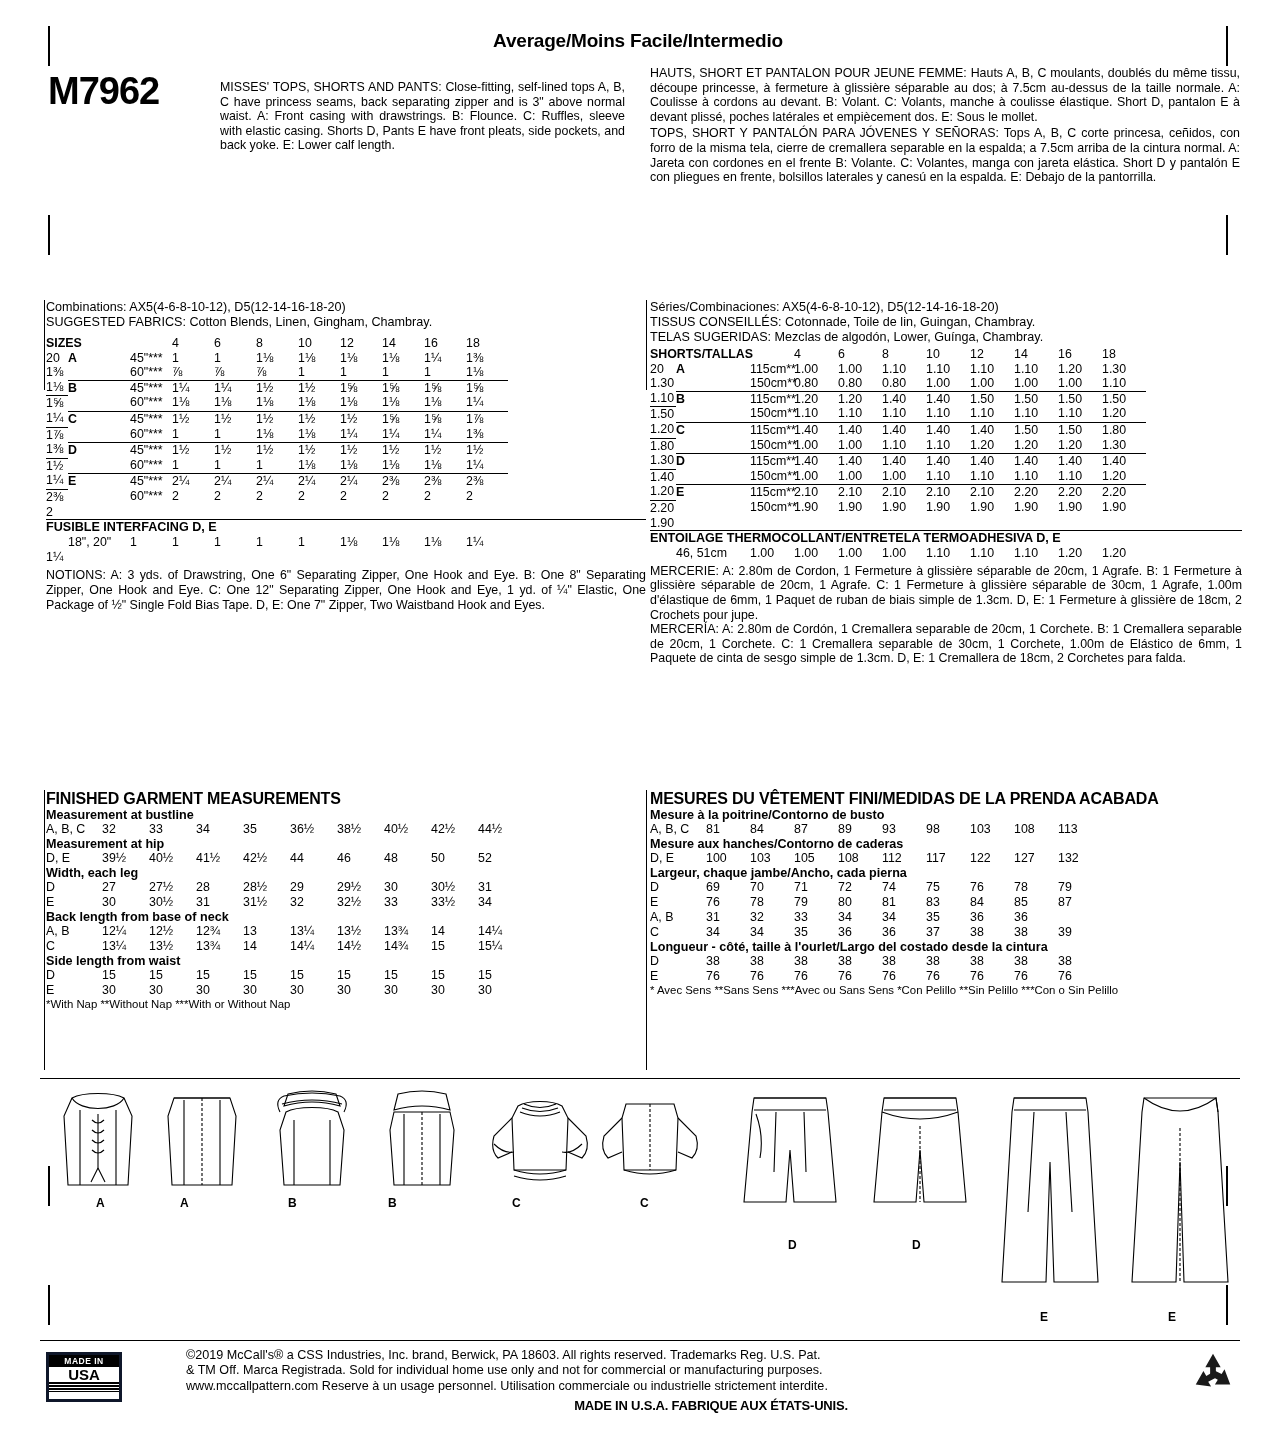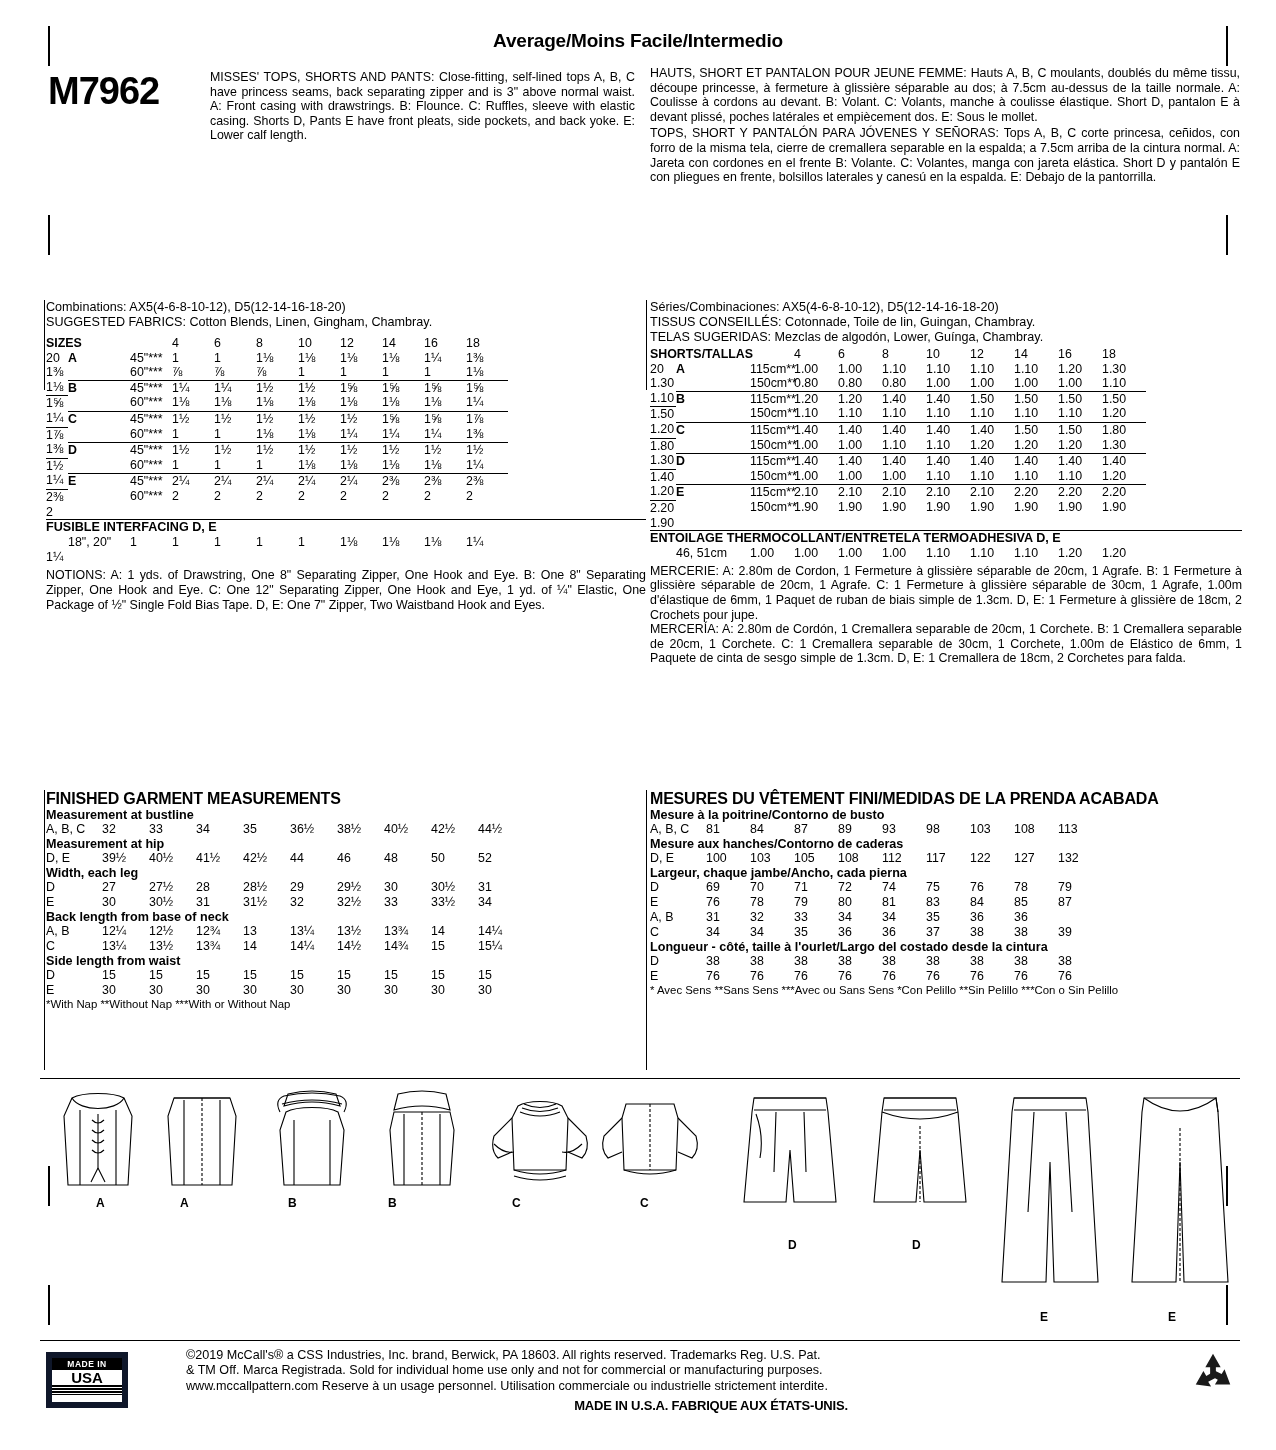--- a/index.html
+++ b/index.html
@@ -58,21 +58,21 @@
 
   
   .illus{position:absolute;left:40px;top:1082px;width:1200px;height:230px;}
 
   
   .footer{position:absolute;left:46px;top:1348px;width:1190px;}
   .copy{font-size:12.6px;line-height:15.4px;}
   .copy b{font-weight:normal;}
   .madein{
     position:absolute;left:0px;top:4px;width:70px;height:44px;
-    border:6px solid #0f172a;background:#fff;font-size:8px;text-align:center;
+    border:3px solid #0f172a;background:#fff;font-size:8px;text-align:center;
   }
   .madein .top{background:#000;color:#fff;font-weight:bold;font-size:8.5px;padding:1px 0;letter-spacing:0.5px;}
   .madein .usa{font-weight:bold;font-size:15px;line-height:15px;}
   .stripes{height:10px;background:repeating-linear-gradient(to bottom,#000 0,#000 1.5px,#fff 1.5px,#fff 3px);}
   .madefoot{text-align:center;font-size:13px;font-weight:bold;margin-top:4px;letter-spacing:-0.2px;}
   .recycle{position:absolute;right:0;top:2px;width:46px;height:46px;}
 </style>
 </head>
 <body>
 
@@ -84,21 +84,21 @@
   <div class="crop v" style="left:1226px;top:215px;"></div>
   <div class="crop v" style="left:48px;top:1166px;"></div>
   <div class="crop v" style="left:1226px;top:1166px;"></div>
   <div class="crop v" style="left:48px;top:1285px;"></div>
   <div class="crop v" style="left:1226px;top:1285px;"></div>
 
   <div class="title">Average/Moins Facile/Intermedio</div>
   <div class="patternno">M7962</div>
 
   <div class="col-left">
-    <p class="desc" style="margin:0">MISSES' TOPS, SHORTS AND PANTS: Close-fitting, self-lined tops A, B, C have princess seams, back separating zipper and is 3" above normal waist. A: Front casing with drawstrings. B: Flounce. C: Ruffles, sleeve with elastic casing. Shorts D, Pants E have front pleats, side pockets, and back yoke. E: Lower calf length.</p>
+    <p class="desc" style="margin:10px">MISSES' TOPS, SHORTS AND PANTS: Close-fitting, self-lined tops A, B, C have princess seams, back separating zipper and is 3" above normal waist. A: Front casing with drawstrings. B: Flounce. C: Ruffles, sleeve with elastic casing. Shorts D, Pants E have front pleats, side pockets, and back yoke. E: Lower calf length.</p>
   </div>
   <div class="col-right">
     <p class="desc" style="margin:0 0 2px 0">HAUTS, SHORT ET PANTALON POUR JEUNE FEMME: Hauts A, B, C moulants, doublés du même tissu, découpe princesse, à fermeture à glissière séparable au dos; à 7.5cm au-dessus de la taille normale. A: Coulisse à cordons au devant. B: Volant. C: Volants, manche à coulisse élastique. Short D, pantalon E à devant plissé, poches latérales et empiècement dos. E: Sous le mollet.</p>
     <p class="desc" style="margin:0">TOPS, SHORT Y PANTALÓN PARA JÓVENES Y SEÑORAS: Tops A, B, C corte princesa, ceñidos, con forro de la misma tela, cierre de cremallera separable en la espalda; a 7.5cm arriba de la cintura normal. A: Jareta con cordones en el frente B: Volante. C: Volantes, manga con jareta elástica. Short D y pantalón E con pliegues en frente, bolsillos laterales y canesú en la espalda. E: Debajo de la pantorrilla.</p>
   </div>
 
   <div class="block-left" style="top:300px;">
     <div class="smallline">Combinations: AX5(4-6-8-10-12), D5(12-14-16-18-20)</div>
     <div class="smallline">SUGGESTED FABRICS: Cotton Blends, Linen, Gingham, Chambray.</div>
     <div id="yard-left" style="margin-top:6px;">
@@ -234,21 +234,21 @@
           <div>1</div>
           <div>1</div>
           <div>1</div>
           <div>1⅛</div>
           <div>1⅛</div>
           <div>1⅛</div>
           <div>1¼</div>
           <div>1¼</div>
         </div>
       </div>
-    <div class="notions" style="margin-top:4px;">NOTIONS: A: 1 yds. of Drawstring, One 8" Separating Zipper, One Hook and Eye. B: One 8" Separating Zipper, One Hook and Eye. C: One 12" Separating Zipper, One Hook and Eye, 1 yd. of ¼" Elastic, One Package of ½" Single Fold Bias Tape. D, E: One 7" Zipper, Two Waistband Hook and Eyes.</div>
+    <div class="notions" style="margin-top:4px;">NOTIONS: A: 3 yds. of Drawstring, One 6" Separating Zipper, One Hook and Eye. B: One 8" Separating Zipper, One Hook and Eye. C: One 12" Separating Zipper, One Hook and Eye, 1 yd. of ¼" Elastic, One Package of ½" Single Fold Bias Tape. D, E: One 7" Zipper, Two Waistband Hook and Eyes.</div>
   </div>
 
   <div class="block-right" style="top:300px;">
     <div class="smallline">Séries/Combinaciones: AX5(4-6-8-10-12), D5(12-14-16-18-20)</div>
     <div class="smallline">TISSUS CONSEILLÉS: Cotonnade, Toile de lin, Guingan, Chambray.</div>
     <div class="smallline">TELAS SUGERIDAS: Mezclas de algodón, Lower, Guínga, Chambray.</div>
     <div id="yard-right" style="margin-top:2px;">
         <div class="grid-r">
           <div class="gb" style="grid-column: 1 / span 2;">SHORTS/TALLAS</div>
           <div></div>

